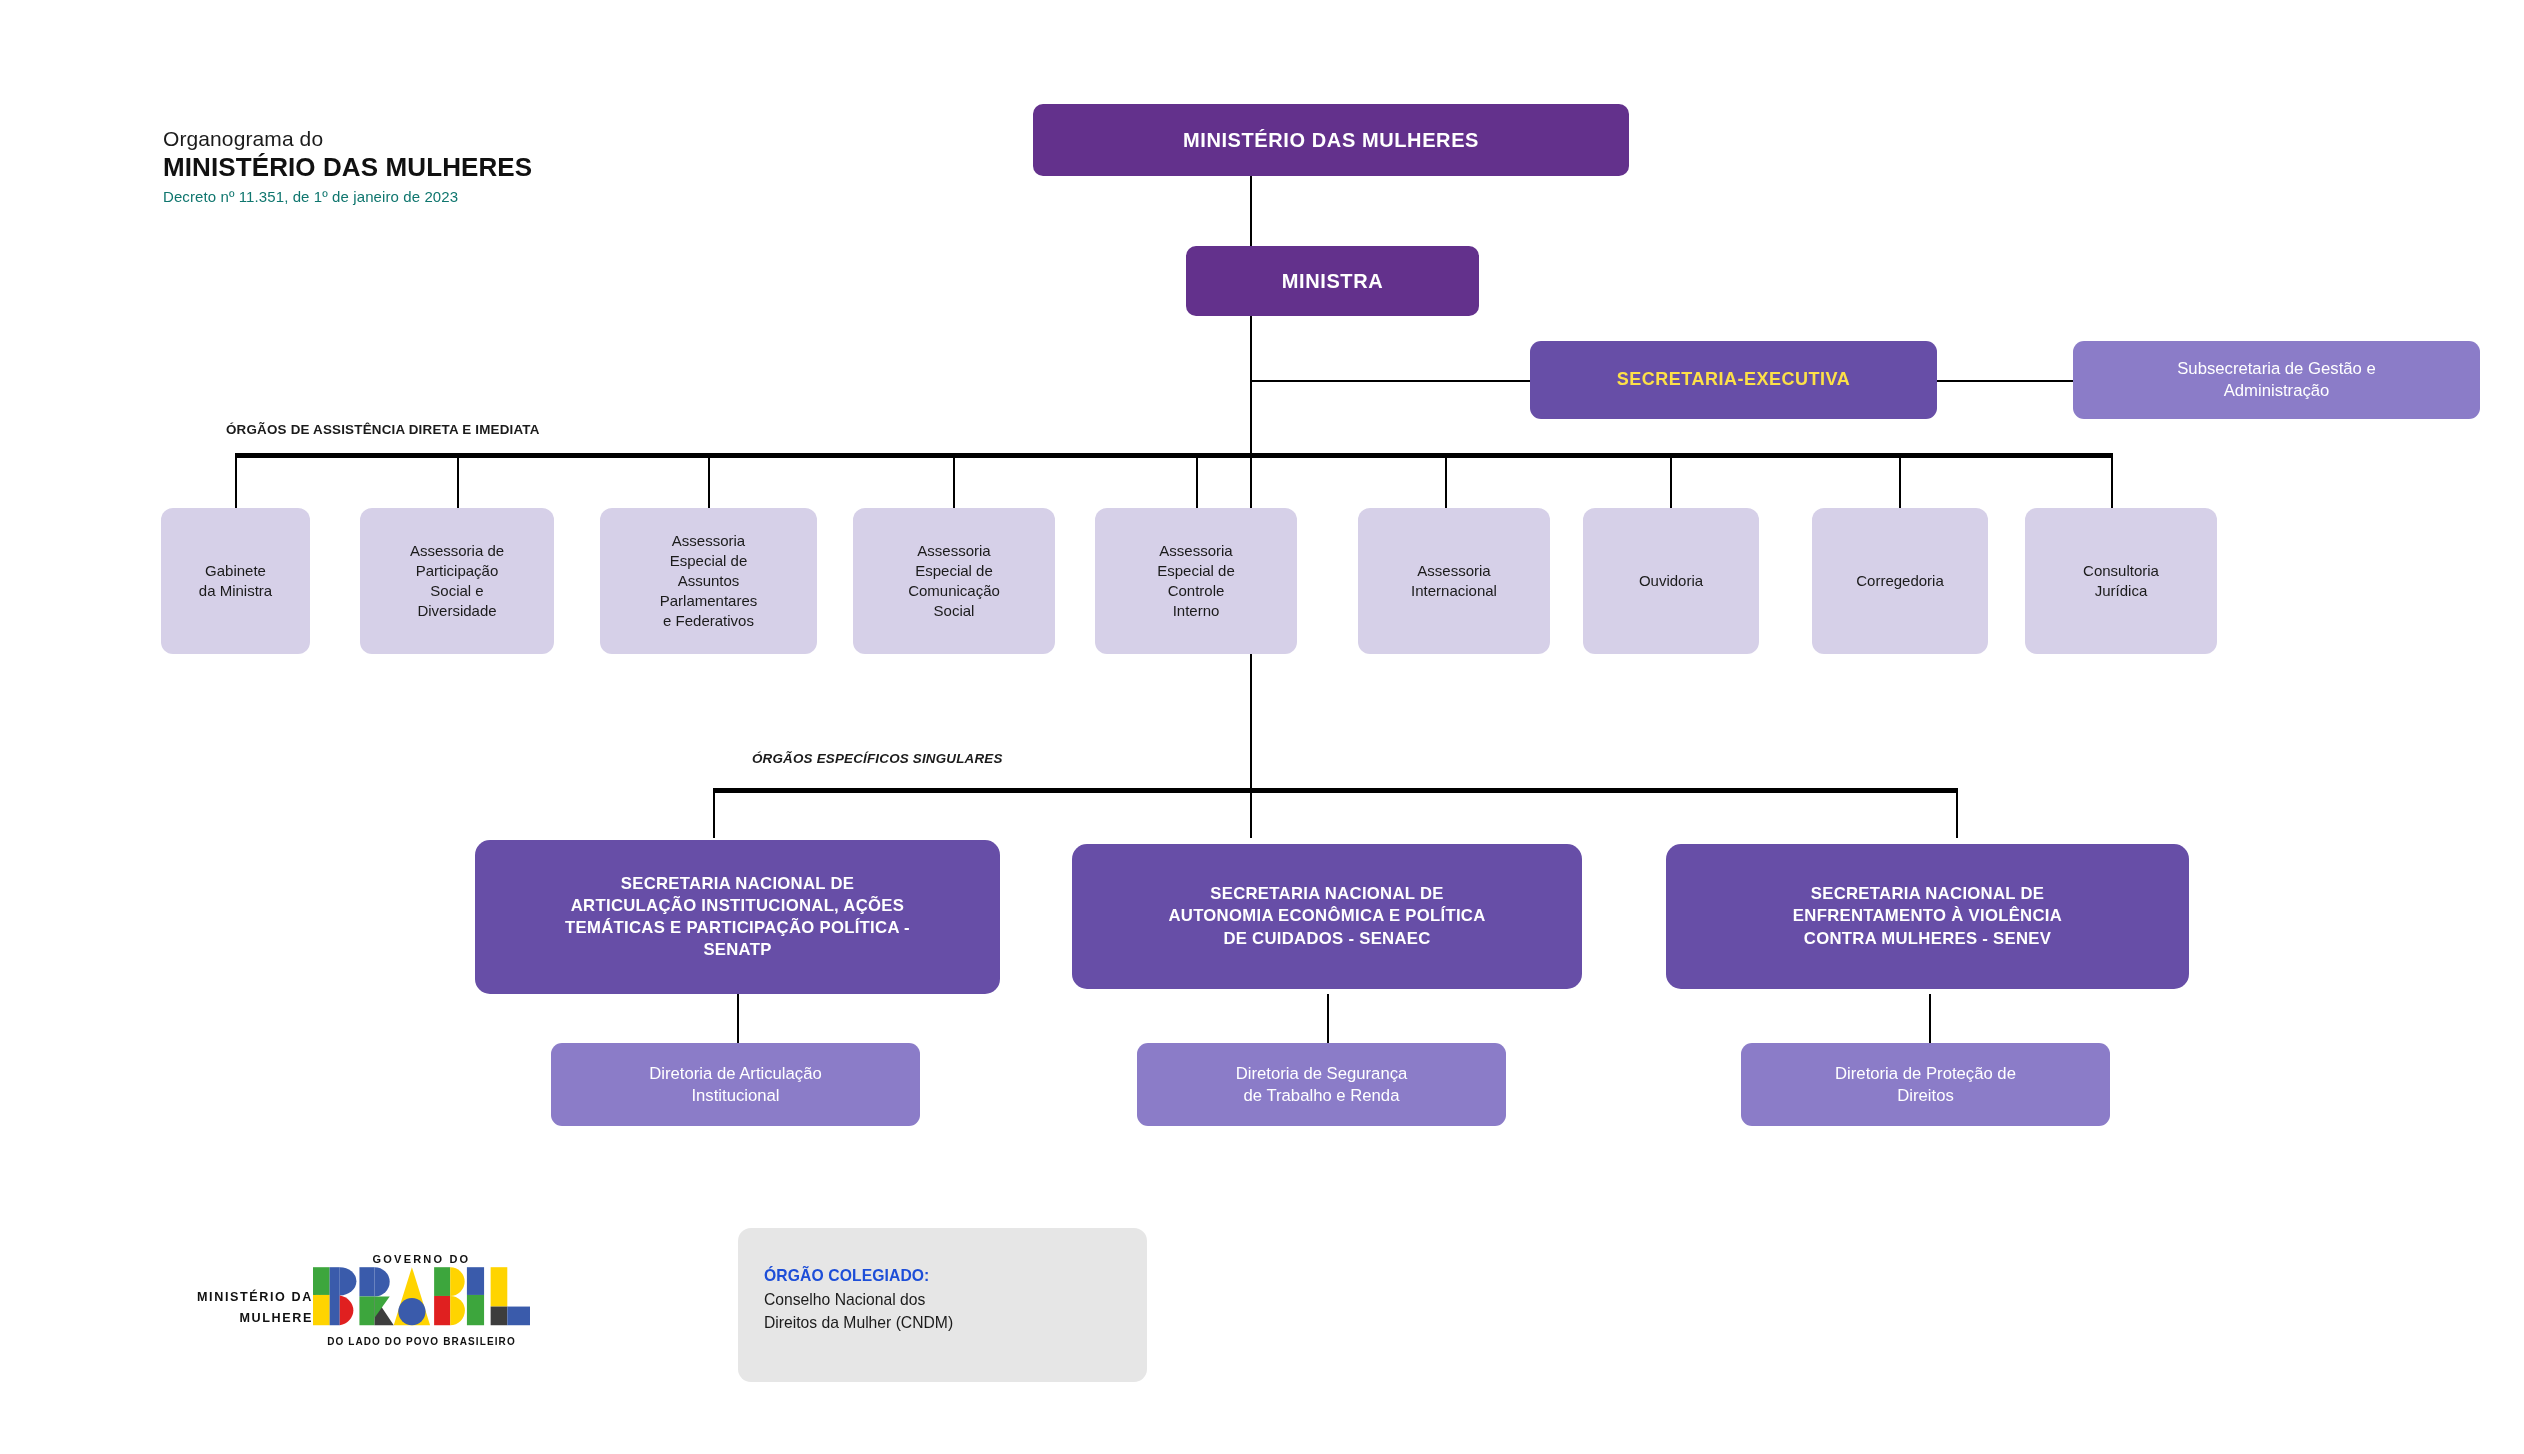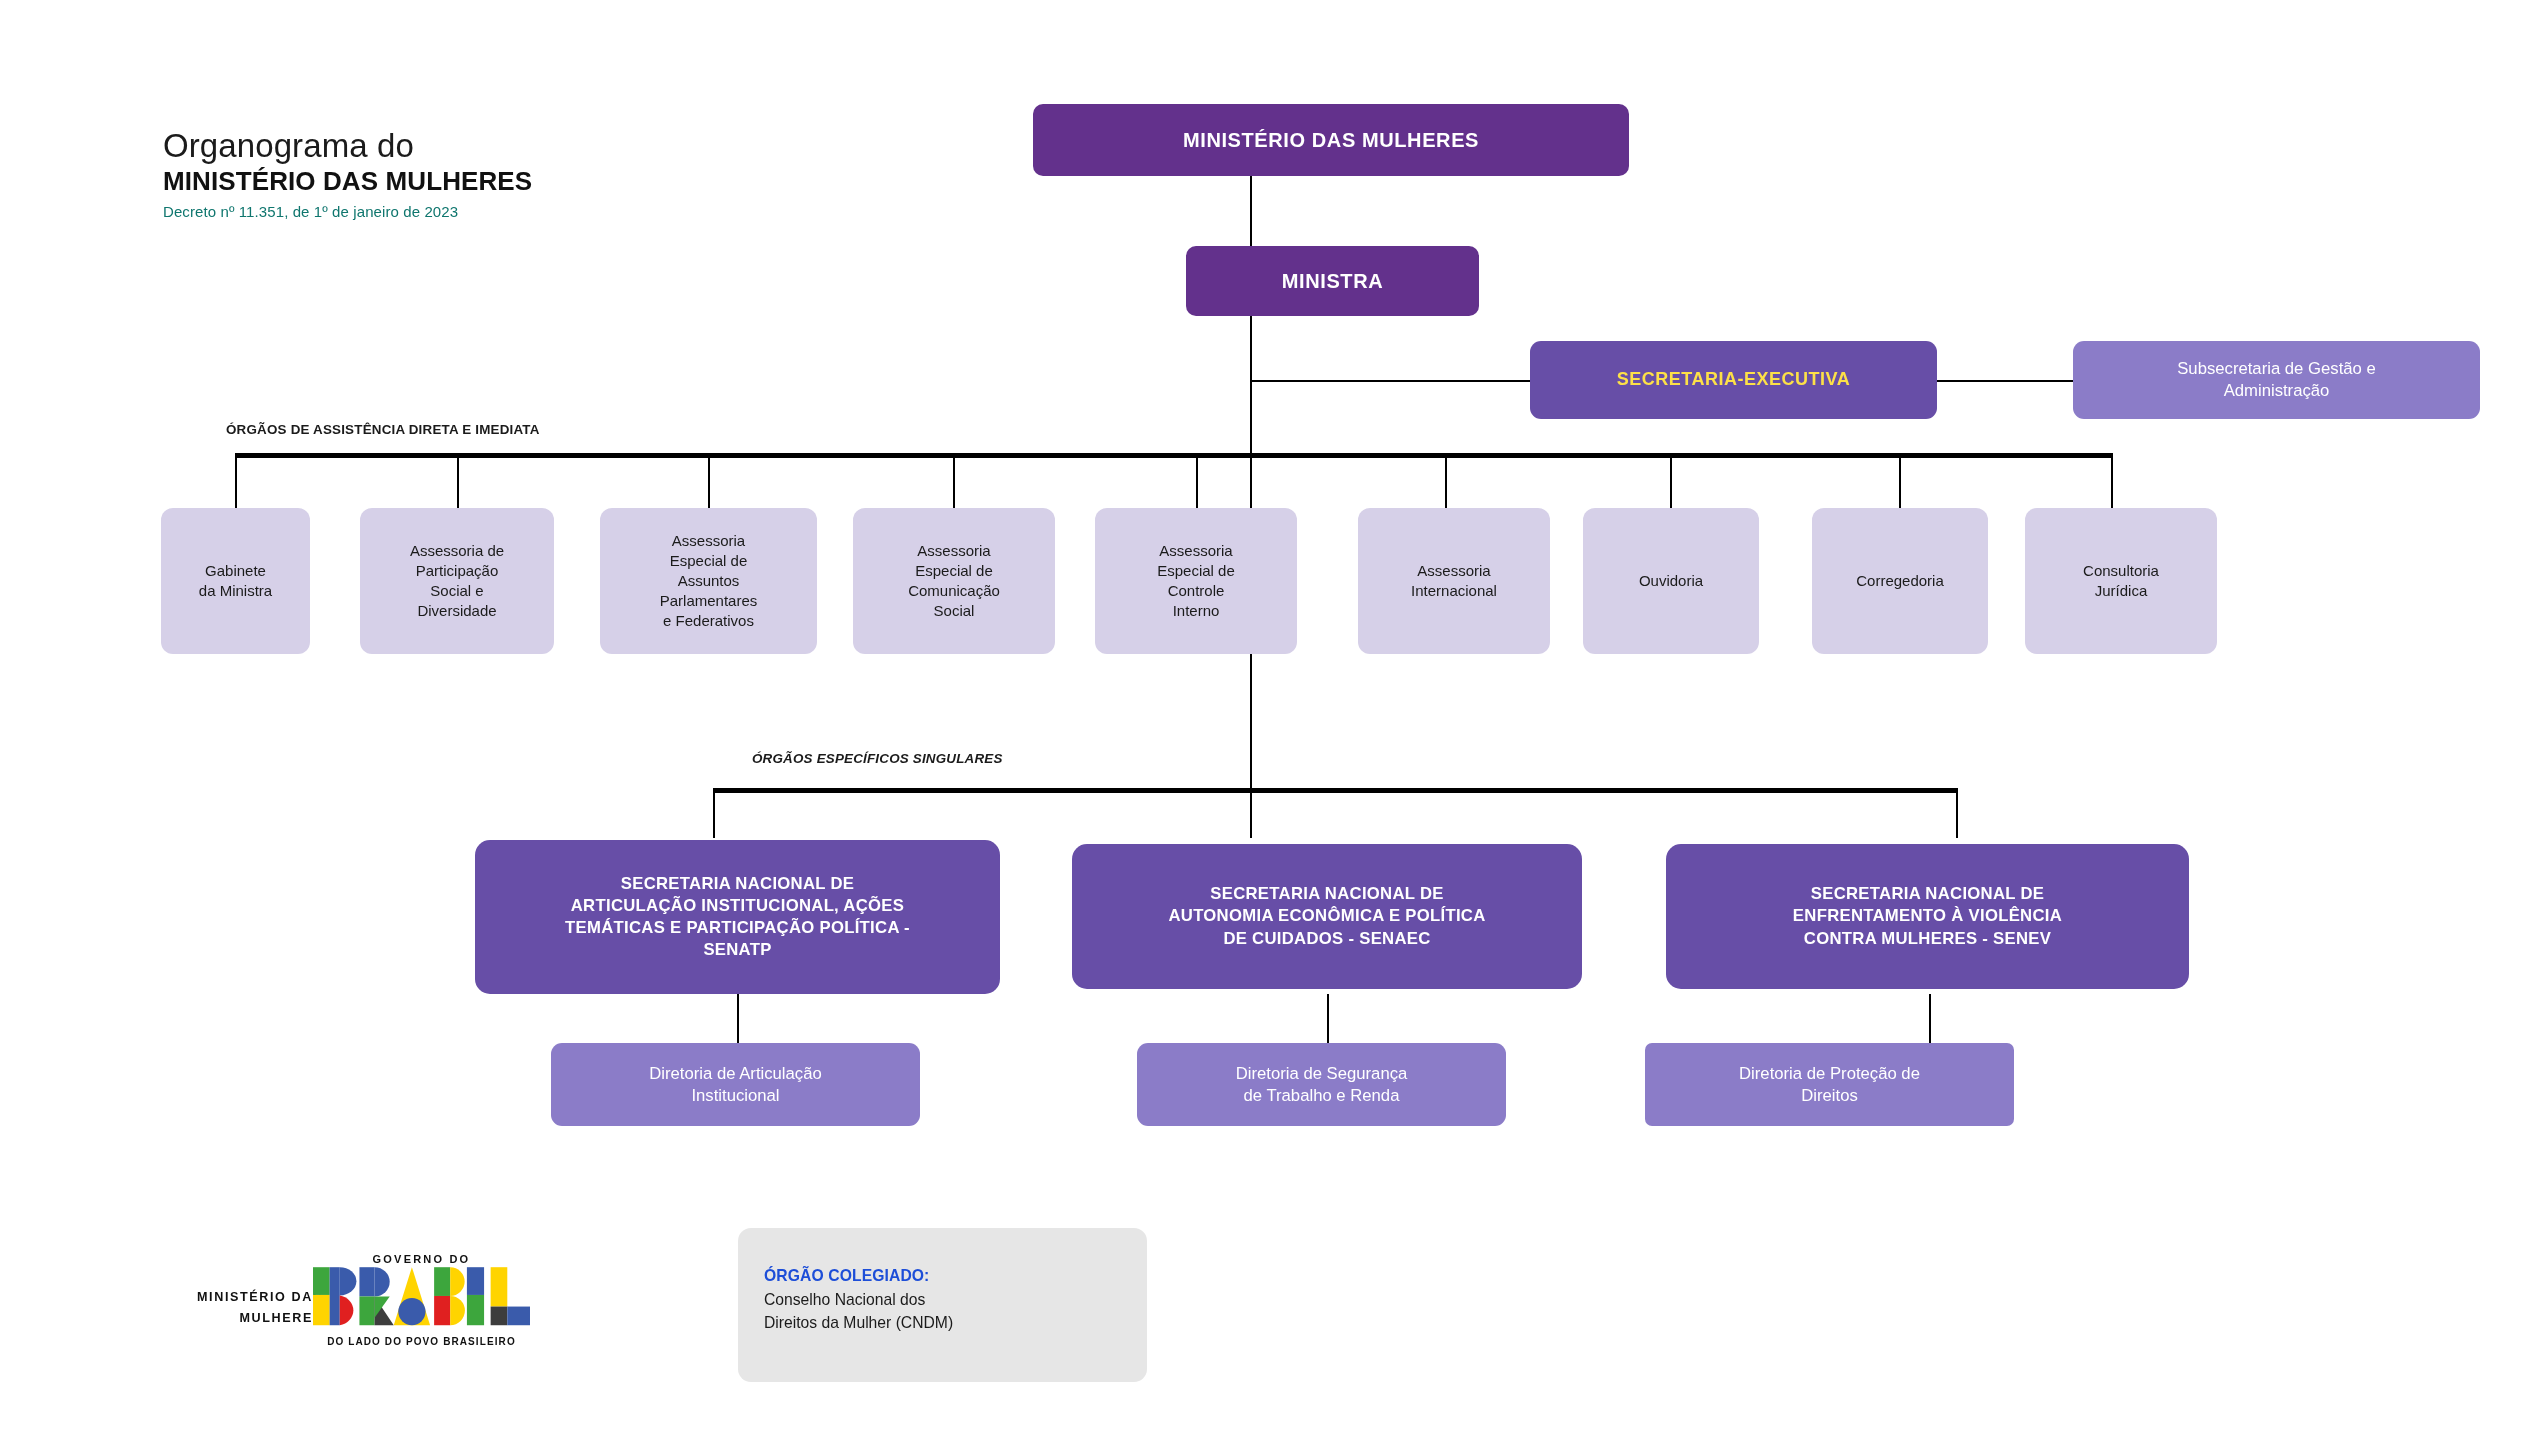--- a/index.html
+++ b/index.html
@@ -21,21 +21,21 @@
   }
 
   
   #title-block {
     position: absolute;
     left: 163px;
     top: 126px;
     width: 555px;
   }
   #title-line1 {
-    font-size: 33px;
+    font-size: 21px;
     color: #1b1b1b;
     line-height: 1.22;
     letter-spacing: 0.1px;
   }
   #title-line2 {
     font-size: 26px;
     font-weight: bold;
     color: #111111;
     line-height: 1.18;
     letter-spacing: 0.1px;
@@ -348,21 +348,21 @@
   </div>
 
   <div class="node diretoria" style="left:551px; top:1043px; width:369px; height:83px;">
     <span class="label">Diretoria de Articulação
 Institucional</span>
   </div>
   <div class="node diretoria" style="left:1137px; top:1043px; width:369px; height:83px;">
     <span class="label">Diretoria de Segurança
 de Trabalho e Renda</span>
   </div>
-  <div class="node diretoria" style="left:1645px; top:1043px; width:369px; height:83px;border-radius:7px;">
+  <div class="node diretoria" style="left:1741px; top:1043px; width:369px; height:83px;">
     <span class="label">Diretoria de Proteção de
 Direitos</span>
   </div>
 
   <div id="colegiado">
     <div class="heading">ÓRGÃO COLEGIADO:</div>
     <div class="body">Conselho Nacional dos
 Direitos da Mulher (CNDM)</div>
   </div>
 

